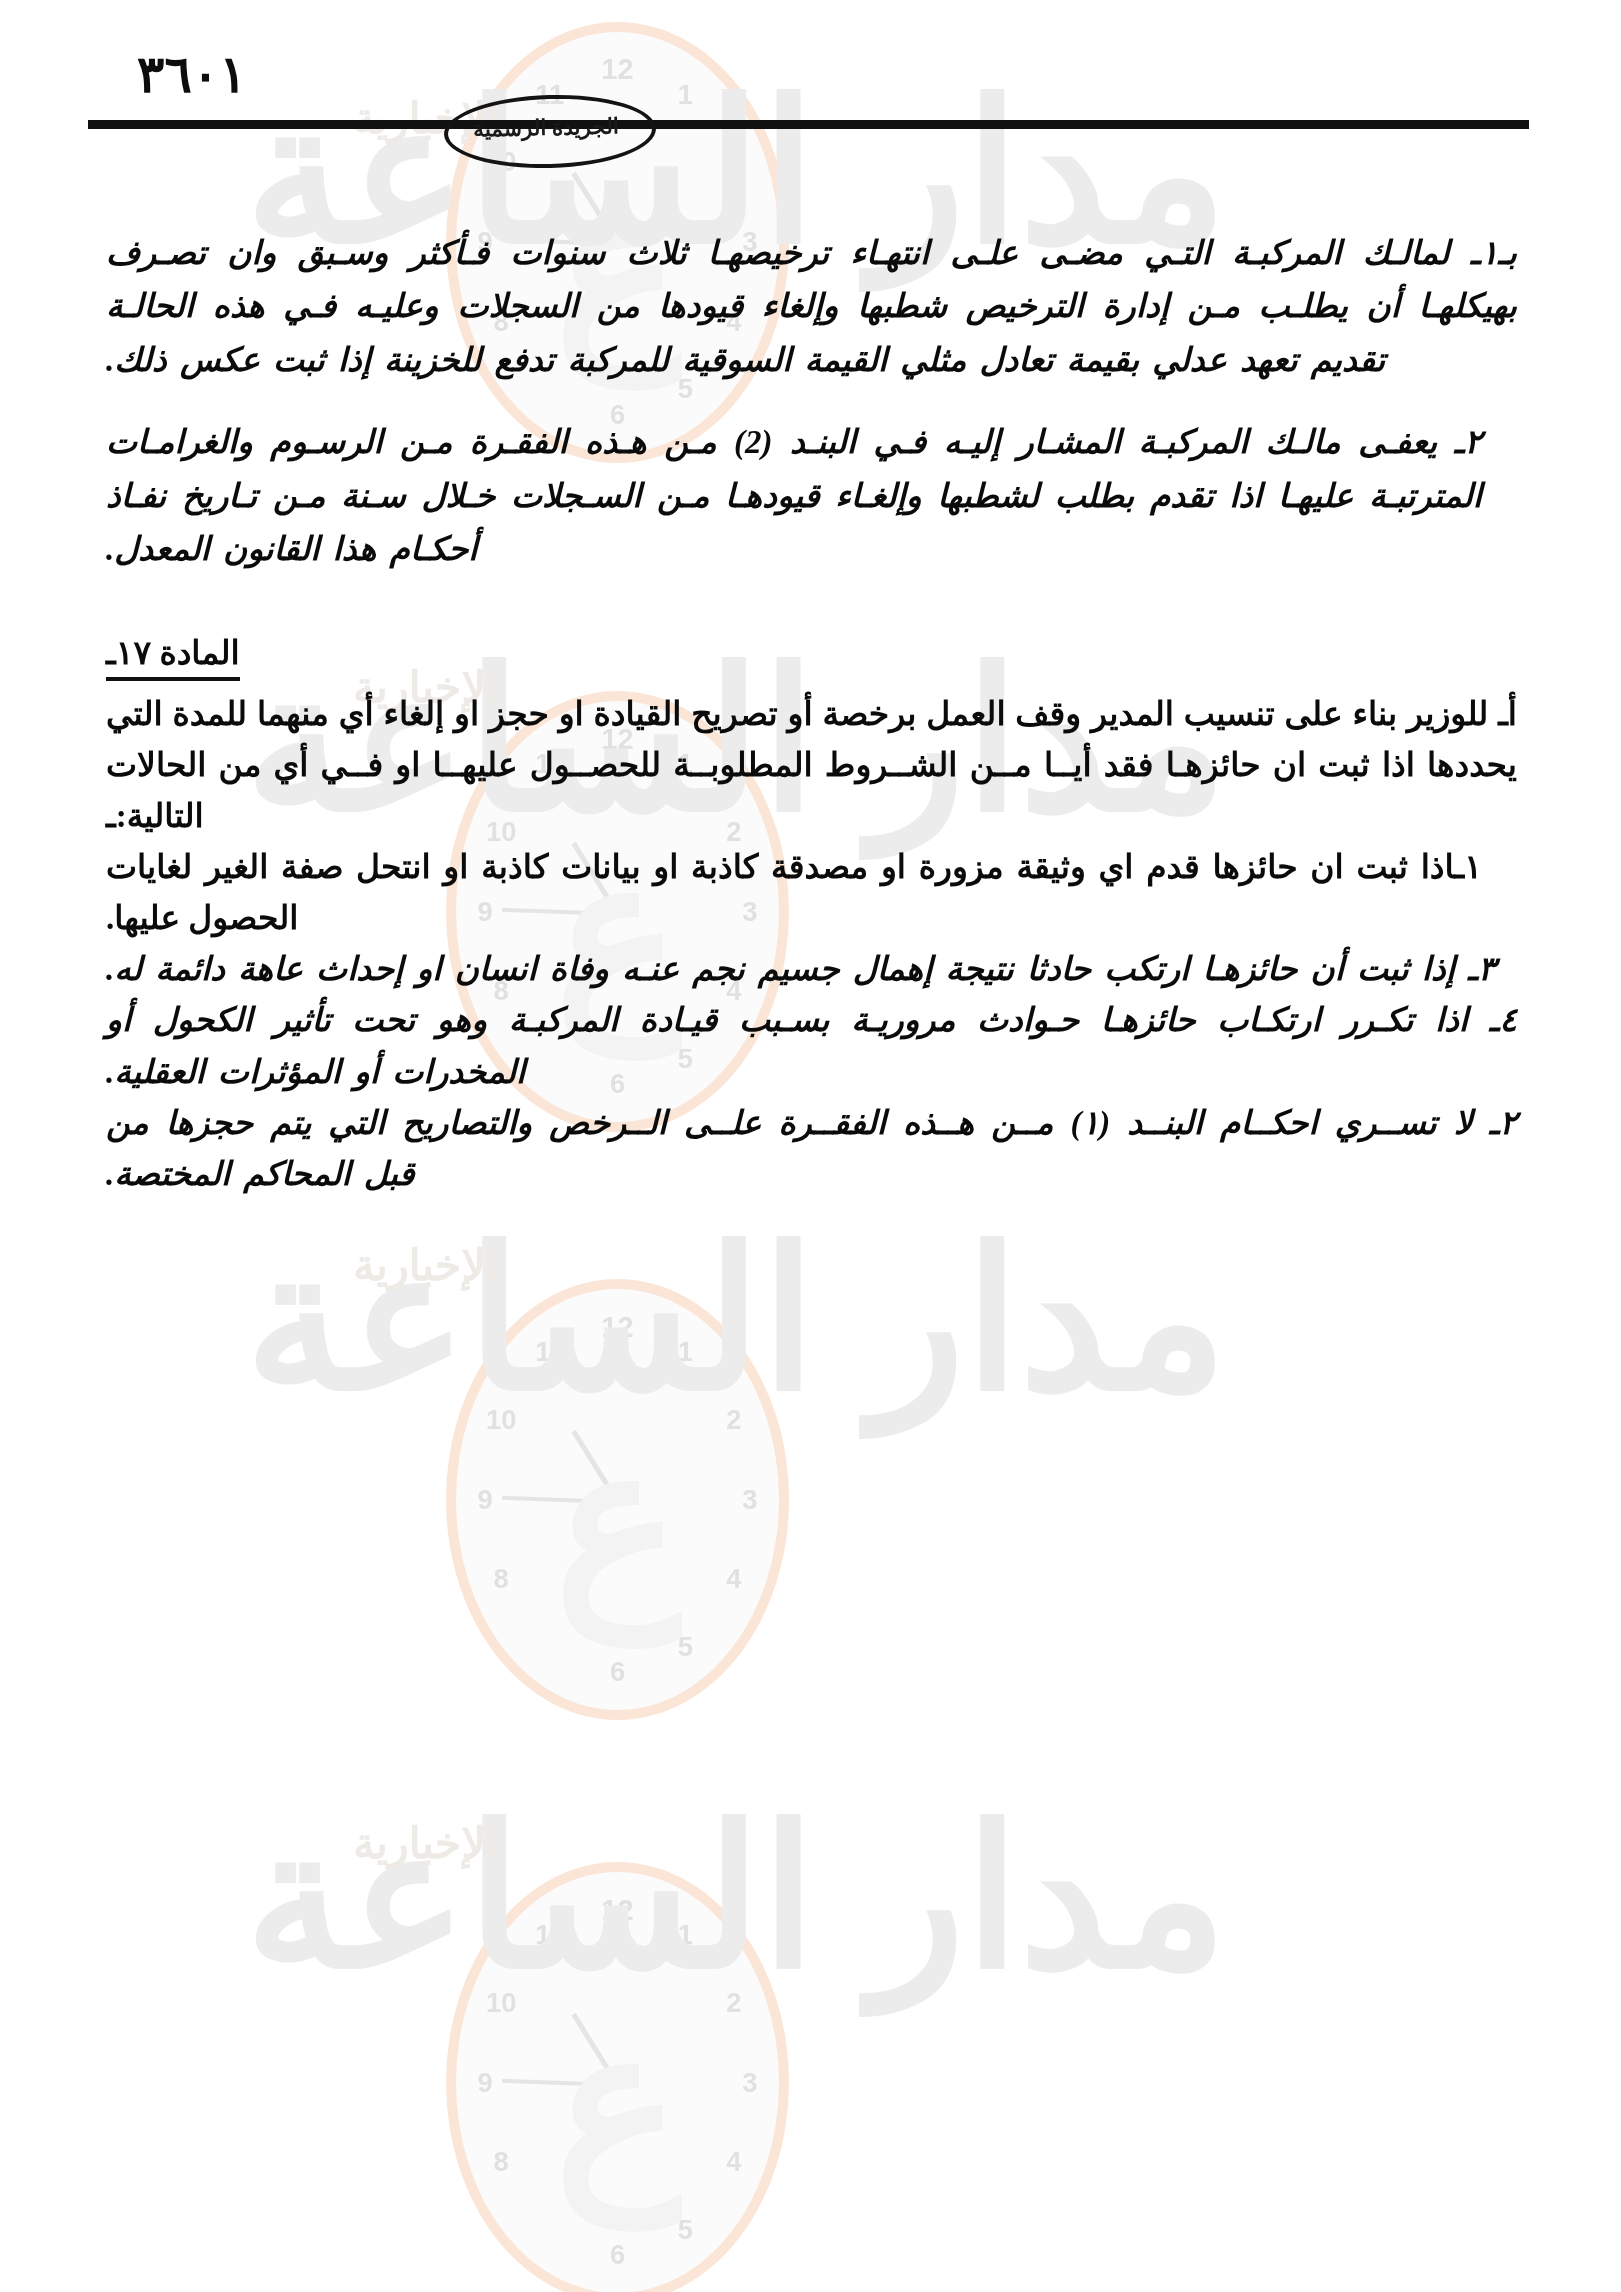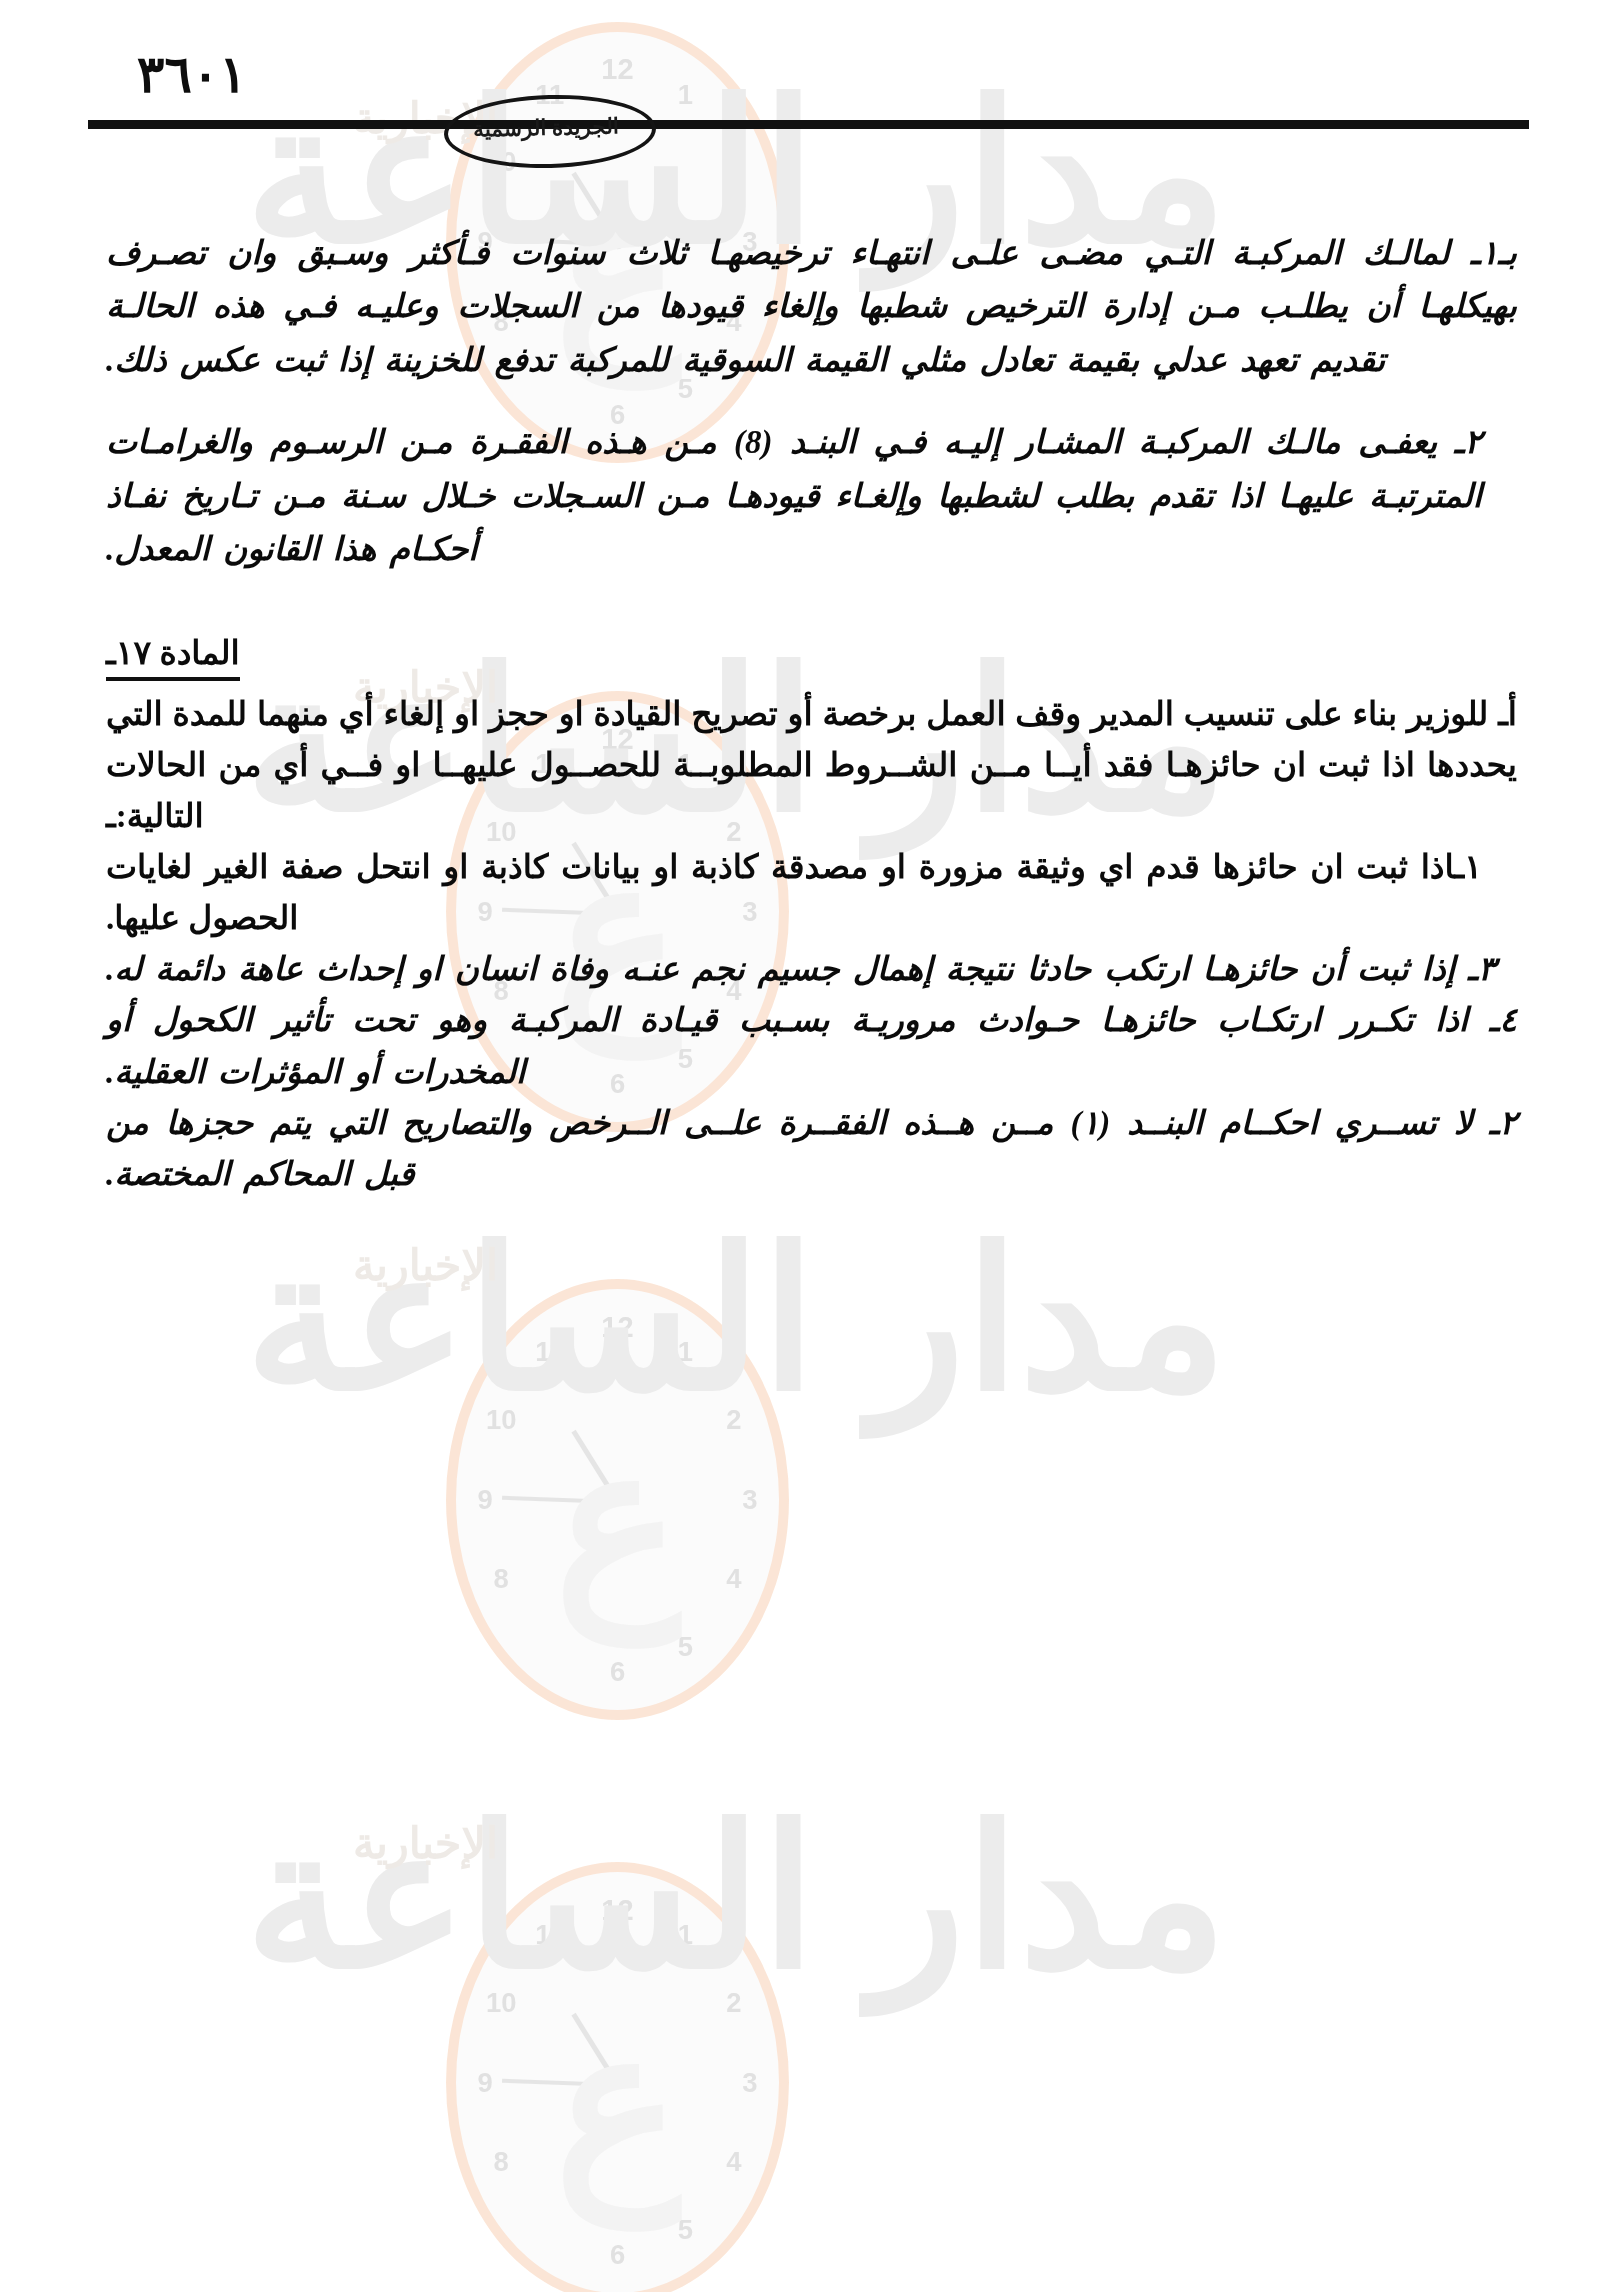--- a/index.html
+++ b/index.html
@@ -265,21 +265,21 @@
 
     <div class="gap-lg"></div>
 
 
     <div class="gap-sm"></div>
 
     <p class="blk stretch">بـ١ـ لمالـك المركبـة التـي مضـى علـى انتهـاء ترخيصهـا ثلاث سنوات فـأكثر وسـبق وان تصـرف بهيكلهـا أن يطلـب مـن إدارة الترخيص شطبها وإلغاء قيودها من السجلات وعليـه فـي هذه الحالـة تقديم تعهد عدلي بقيمة تعادل مثلي القيمة السوقية للمركبة تدفع للخزينة إذا ثبت عكس ذلك.</p>
 
     <div class="gap-md"></div>
 
-    <p class="blk indent stretch">٢ـ يعفـى مالـك المركبـة المشـار إليـه فـي البنـد (8) مـن هـذه الفقـرة مـن الرسـوم والغرامـات المترتبـة عليهـا اذا تقدم بطلب لشطبها وإلغـاء قيودهـا مـن السـجلات خـلال سـنة مـن تـاريخ نفـاذ أحكـام هذا القانون المعدل.</p>
+    <p class="blk indent stretch">٢ـ يعفـى مالـك المركبـة المشـار إليـه فـي البنـد (2) مـن هـذه الفقـرة مـن الرسـوم والغرامـات المترتبـة عليهـا اذا تقدم بطلب لشطبها وإلغـاء قيودهـا مـن السـجلات خـلال سـنة مـن تـاريخ نفـاذ أحكـام هذا القانون المعدل.</p>
 
     <div class="gap-lg"></div>
 
 
     <div class="gap-sm"></div>
 
     <p class="blk heading-line">
       <span class="underlined">المادة ١٧ـ</span>
     </p>
 

